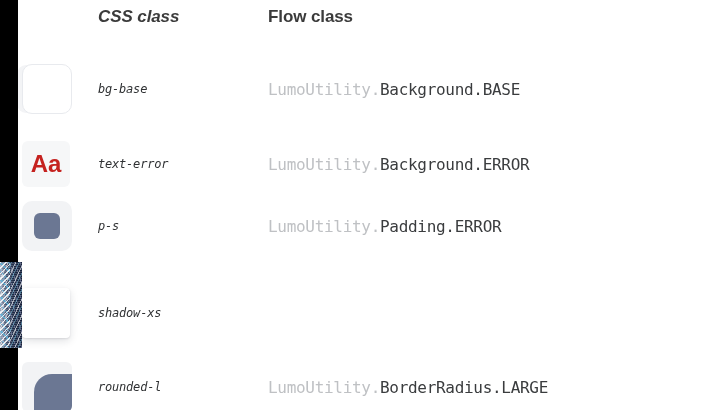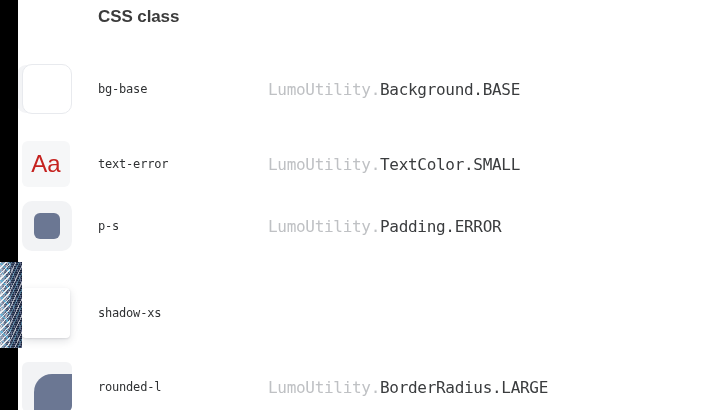--- a/index.html
+++ b/index.html
@@ -76,20 +76,21 @@
     display: flex;
     align-items: center;
     justify-content: flex-start;
     padding-left: 22px;
     box-sizing: border-box;
   }
   .col-css {
     width: 170px;
     flex: 0 0 170px;
     box-sizing: border-box;
+    font-style: italic;
   }
   .col-flow {
     flex: 1 1 auto;
     white-space: nowrap;
   }
 
   
   #header-row { top: 0; height: 34px; }
   .th {
     font-family: "Liberation Sans", sans-serif;
@@ -131,21 +132,21 @@
     width: 48px; height: 46px;
     background: #f6f7f8;
     border-radius: 6px;
     display: flex;
     align-items: center;
     justify-content: center;
   }
   .sw-texterror span {
     font-family: "Liberation Sans", sans-serif;
     font-size: 24px;
-    font-weight: normal;
+    font-weight: bold;
     color: #c5221f;
     line-height: 1;
     text-align: right;
   }
 
   
   .sw-ps {
     width: 50px; height: 50px;
     background: #f2f3f5;
     border-radius: 10px;
@@ -188,38 +189,39 @@
 <body>
 
 <div id="left-gutter"></div>
 <div id="glitch-artifact"></div>
 
 <div id="table">
 
   <div class="row" id="header-row">
     <div class="col-preview"></div>
     <div class="col-css th">CSS class</div>
+    <div class="col-flow th">Flow class</div>
   </div>
 
   <div class="row" style="top:63px;height:52px;">
     <div class="col-preview">
       <div class="sw sw-bgbase"></div>
     </div>
     <div class="col-css cell-css">bg-base</div>
     <div class="col-flow cell-flow"><span class="ns">LumoUtility.</span><span class="mem">Background.BASE</span></div>
   </div>
 
   <div class="row" style="top:140px;height:48px;">
     <div class="col-preview">
       <div class="sw sw-texterror">
         <span>Aa</span>
       </div>
     </div>
     <div class="col-css cell-css">text-error</div>
-    <div class="col-flow cell-flow"><span class="ns">LumoUtility.</span><span class="mem">TextColor.SMALL</span></div>
+    <div class="col-flow cell-flow"><span class="ns">LumoUtility.</span><span class="mem">Background.ERROR</span></div>
   </div>
 
   <div class="row" style="top:200px;height:52px;">
     <div class="col-preview">
       <div class="sw sw-ps">
           <i></i>
         </div>
     </div>
     <div class="col-css cell-css">p-s</div>
     <div class="col-flow cell-flow"><span class="ns">LumoUtility.</span><span class="mem">Padding.ERROR</span></div>

